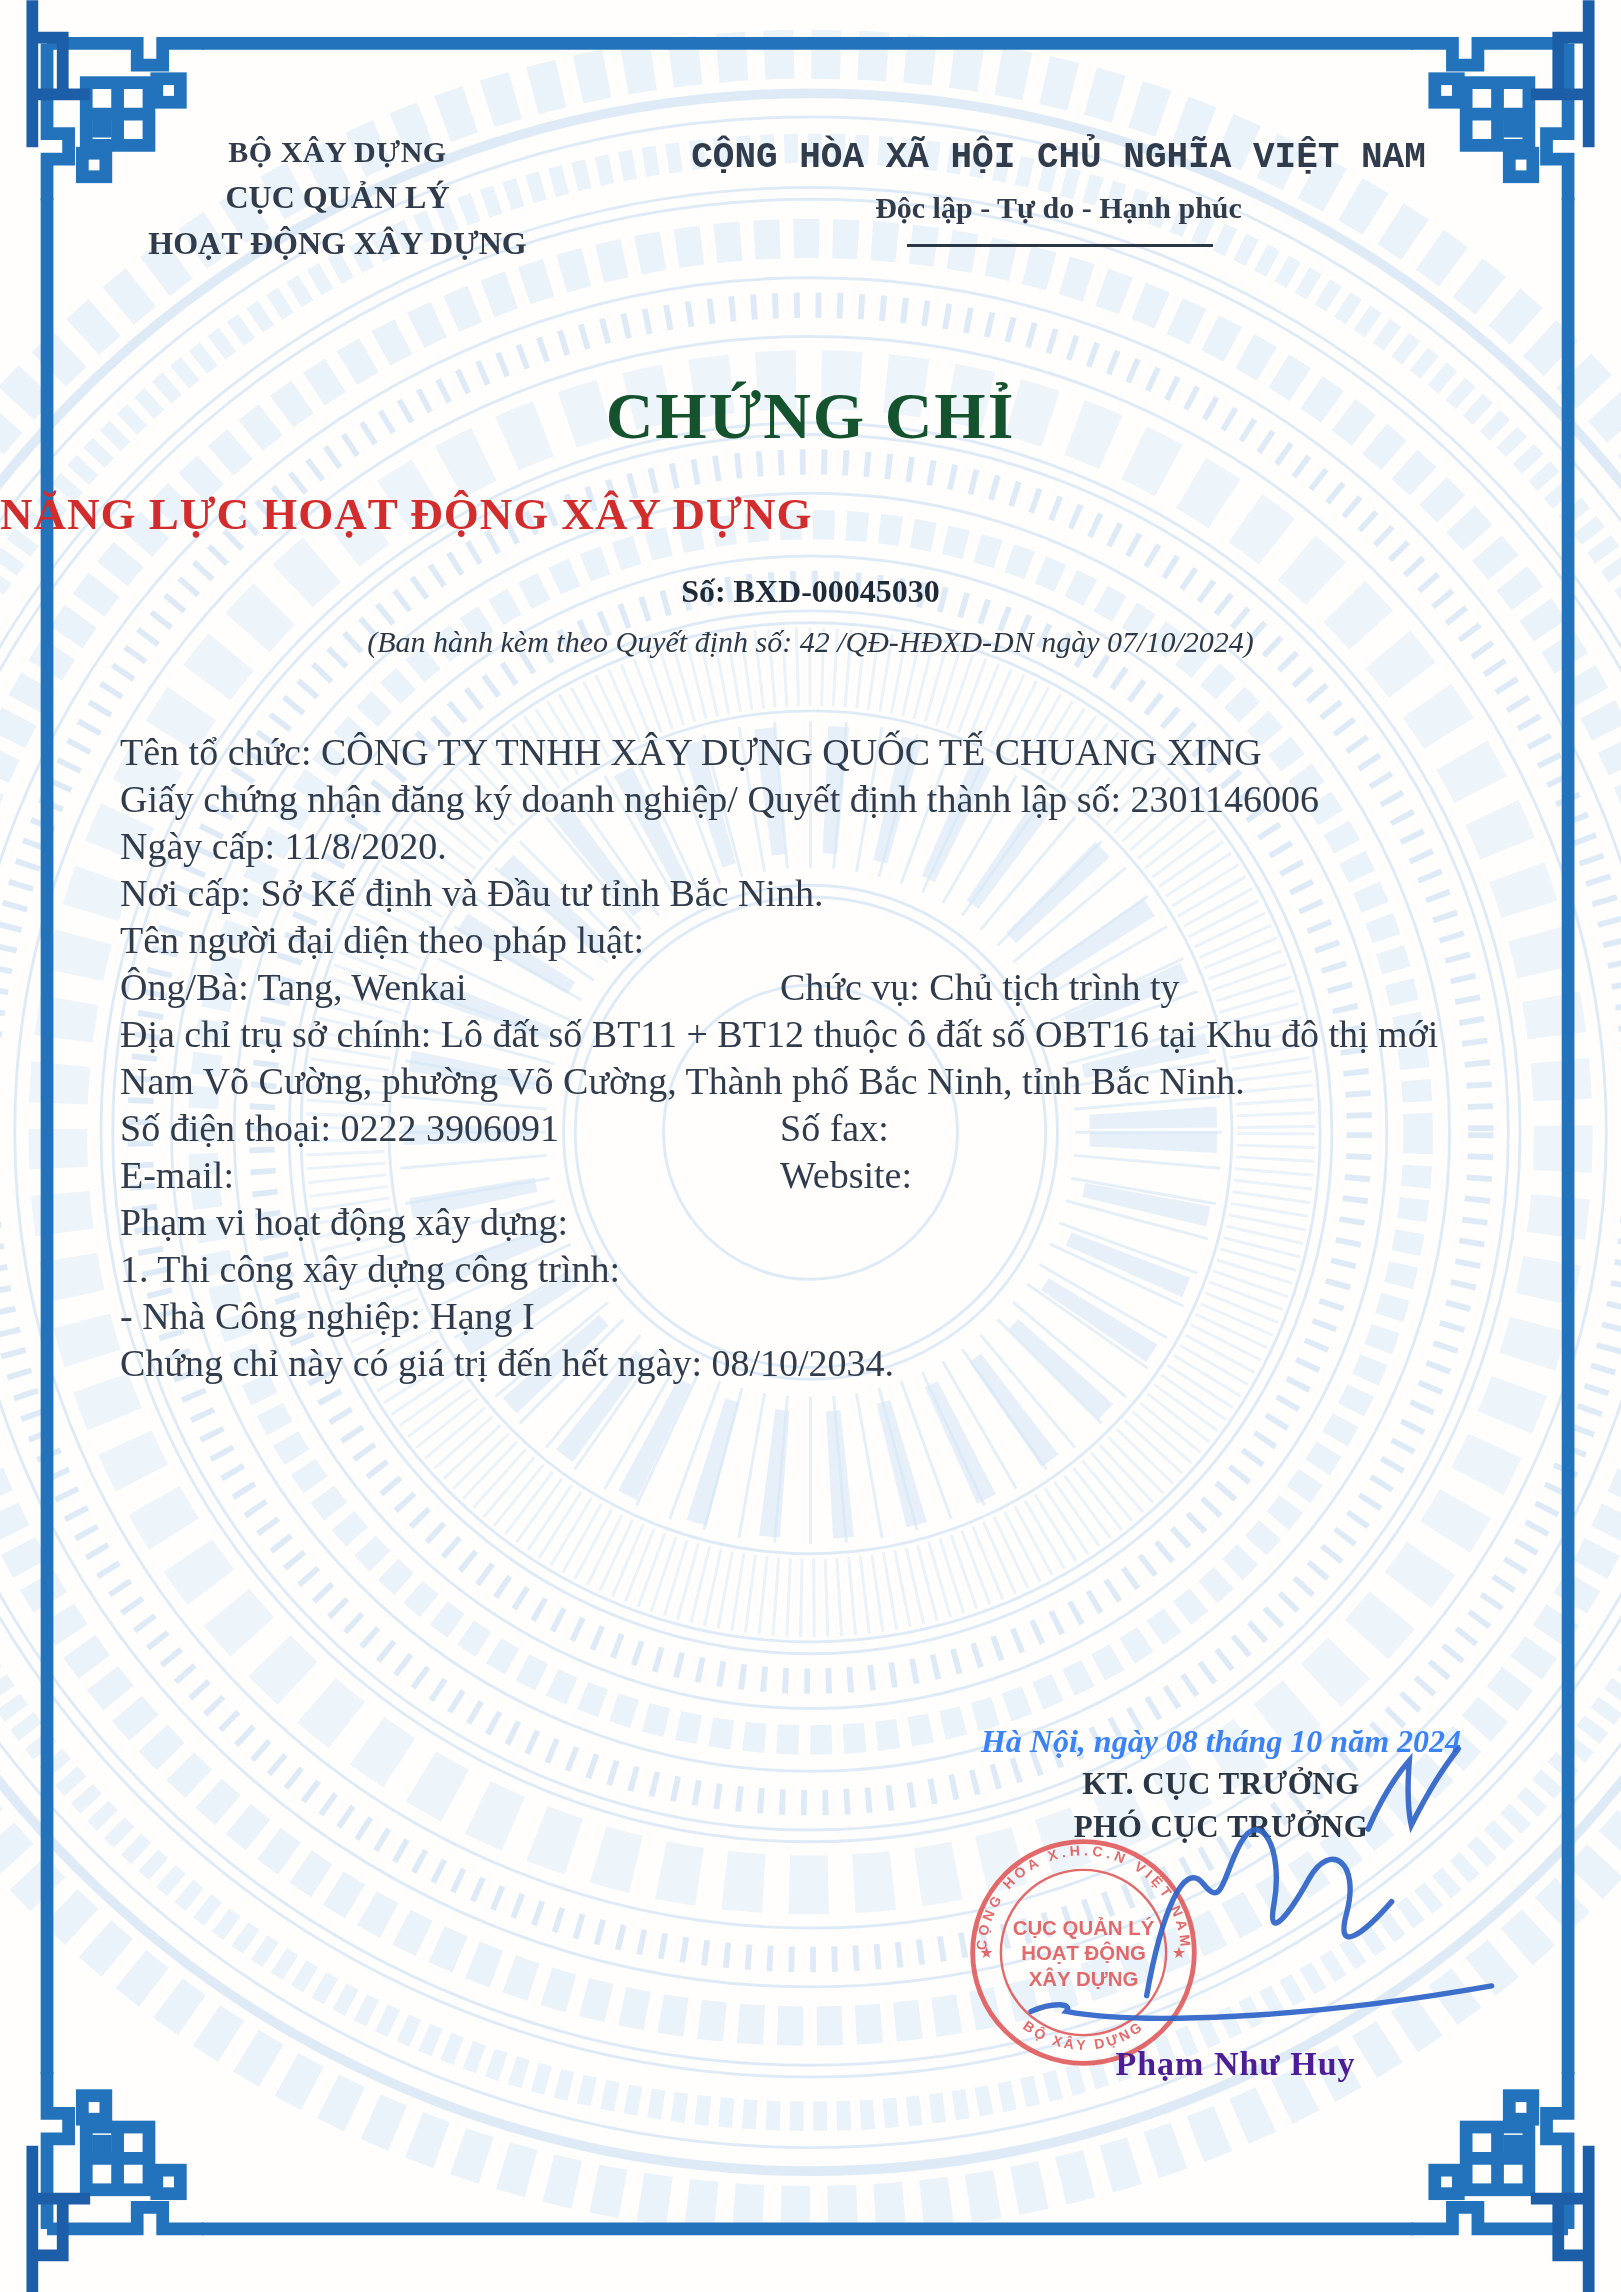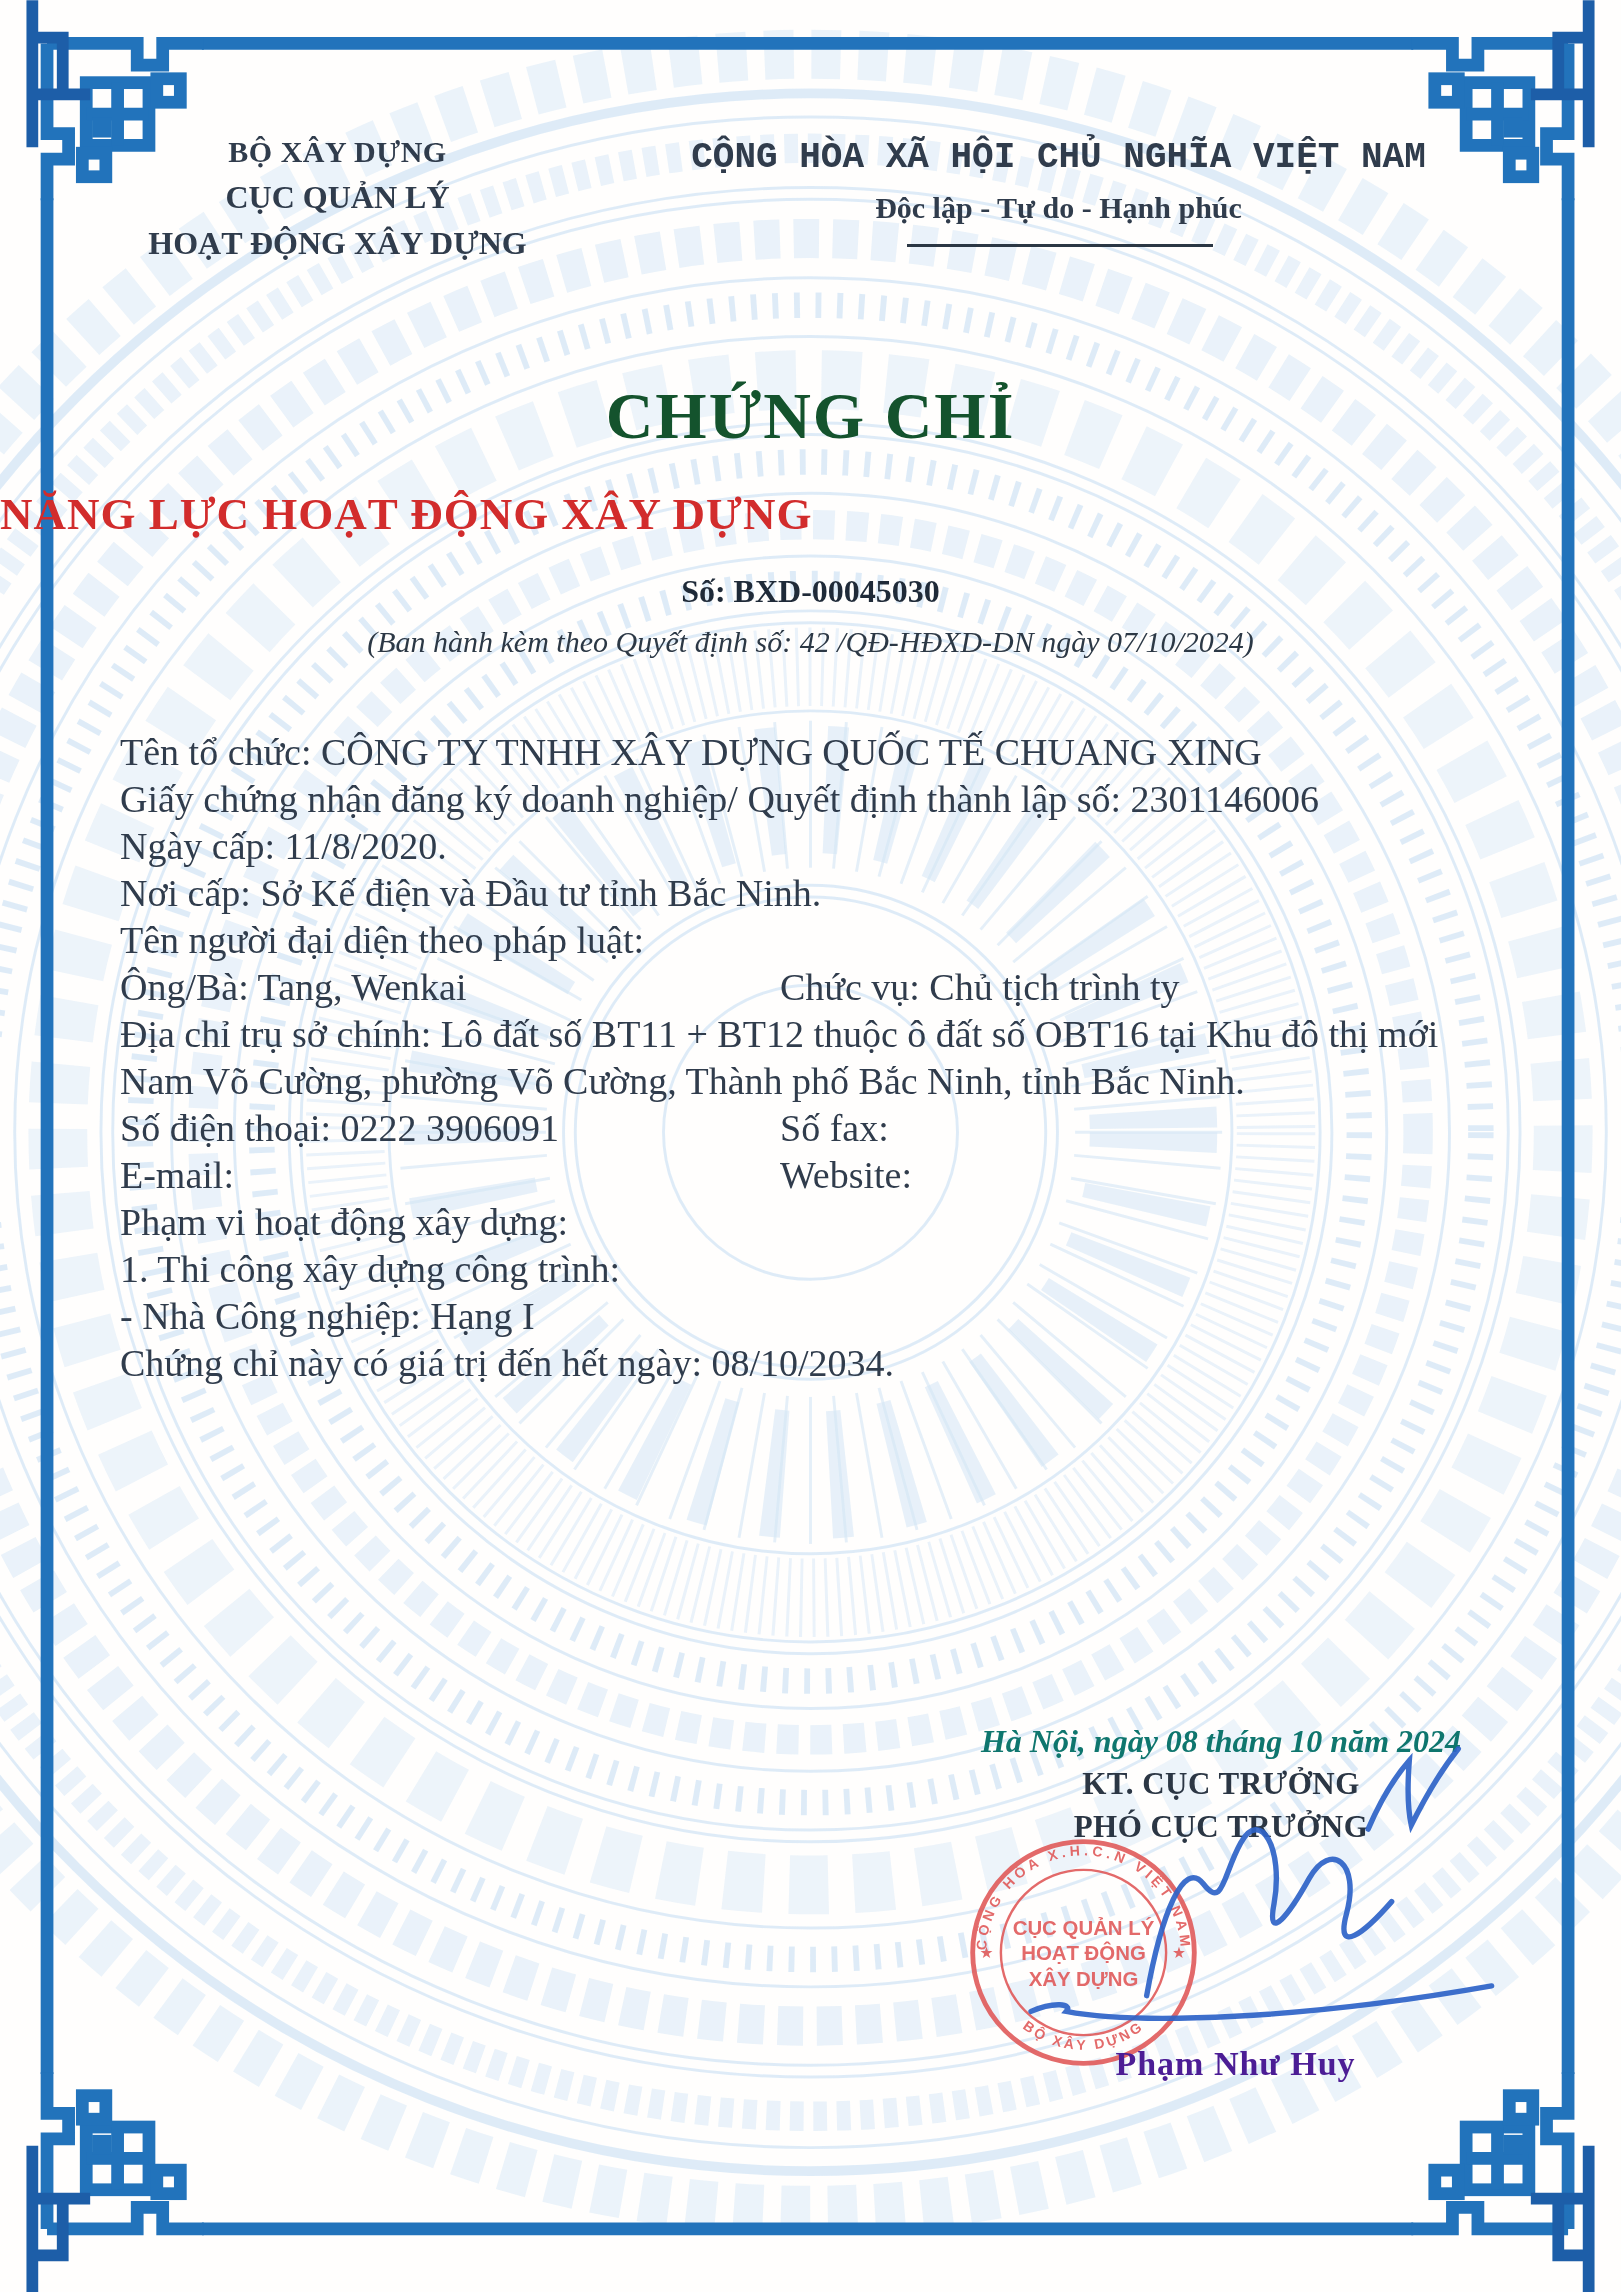--- a/index.html
+++ b/index.html
@@ -32,21 +32,21 @@
   .t-num{left:0;top:573px;width:1621px;text-align:center;z-index:3;
          font-size:32px;font-weight:bold;color:#1f2a38;}
   .t-note{left:0;top:625px;width:1621px;text-align:center;z-index:3;
           font-size:30px;font-style:italic;color:#2c3845;}
   
   .body-text{left:120px;top:729px;width:1402px;z-index:3;font-size:38px;line-height:47px;}
   .body-text .row{position:relative;white-space:nowrap;}
   .body-text .col2{position:absolute;left:660px;top:0;}
   
   .sig-block{left:931px;top:1723px;width:580px;text-align:center;z-index:3;}
-  .sig-date{font-size:32px;font-weight:bold;font-style:italic;color:#0f766e;}
+  .sig-date{font-size:32px;font-weight:bold;font-style:italic;color:#3b82f6;}
   .sig-t1{font-size:31px;font-weight:bold;color:#2b3644;margin-top:6px;letter-spacing:0.5px;}
   .sig-t2{font-size:31px;font-weight:bold;color:#2b3644;margin-top:6.9px;letter-spacing:0.5px;}
   .sig-name{left:1059px;top:2045px;width:353px;text-align:center;z-index:5;
             font-size:34px;font-weight:bold;color:#4c1d95;letter-spacing:1px;}
   #stamp{position:absolute;left:962px;top:1831px;z-index:4;opacity:.88;}
   #sig-ink{position:absolute;left:0;top:0;z-index:5;pointer-events:none;}
 </style>
 </head>
 <body>
 
@@ -230,21 +230,21 @@
 
   <div class="abs t-main">CHỨNG CHỈ</div>
   <div class="abs t-sub">NĂNG LỰC HOẠT ĐỘNG XÂY DỰNG</div>
   <div class="abs t-num">Số: BXD-00045030</div>
   <div class="abs t-note">(Ban hành kèm theo Quyết định số: 42 /QĐ-HĐXD-DN ngày 07/10/2024)</div>
 
   <div class="abs body-text">
     <div class="row">Tên tổ chức: CÔNG TY TNHH XÂY DỰNG QUỐC TẾ CHUANG XING</div>
     <div class="row">Giấy chứng nhận đăng ký doanh nghiệp/ Quyết định thành lập số: 2301146006</div>
     <div class="row">Ngày cấp: 11/8/2020.</div>
-    <div class="row">Nơi cấp: Sở Kế điện và Đầu tư tỉnh Bắc Ninh.</div>
+    <div class="row">Nơi cấp: Sở Kế định và Đầu tư tỉnh Bắc Ninh.</div>
     <div class="row">Tên người đại diện theo pháp luật:</div>
     <div class="row">
       <span>Ông/Bà: Tang, Wenkai</span>
       <span class="col2">Chức vụ: Chủ tịch trình ty</span>
     </div>
     <div class="row">Địa chỉ trụ sở chính: Lô đất số BT11 + BT12 thuộc ô đất số OBT16 tại Khu đô thị mới</div>
     <div class="row">Nam Võ Cường, phường Võ Cường, Thành phố Bắc Ninh, tỉnh Bắc Ninh.</div>
     <div class="row">
       <span>Số điện thoại: 0222 3906091</span>
       <span class="col2">Số fax:</span>

